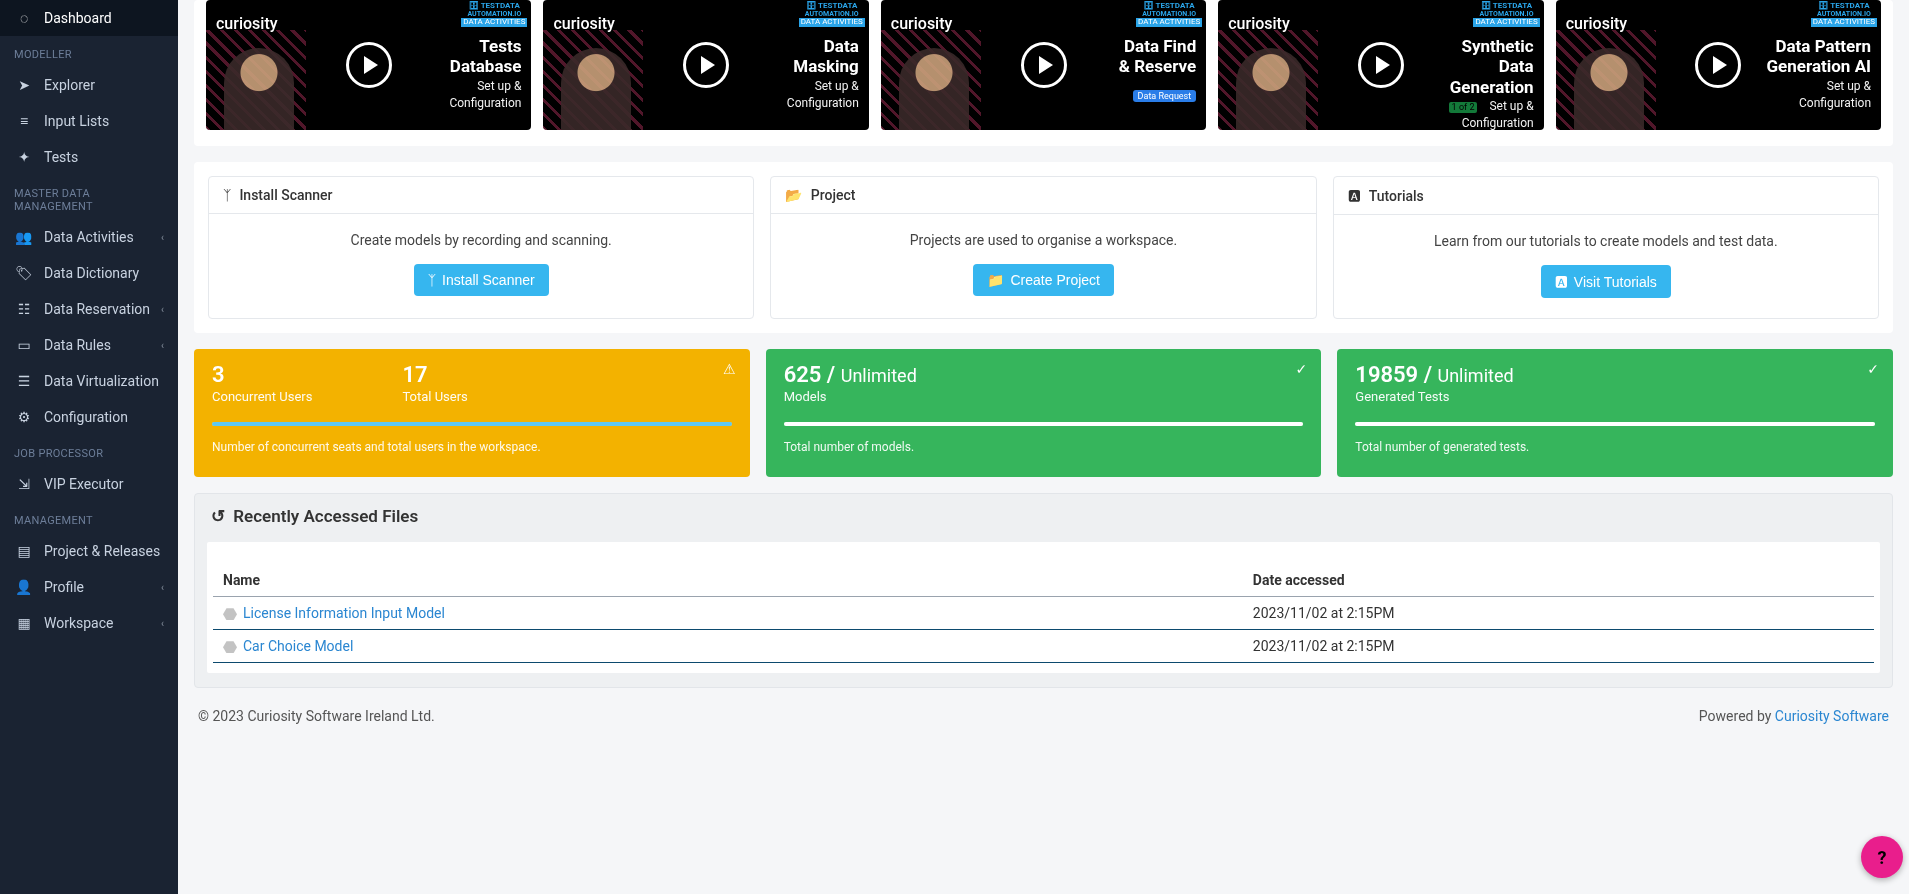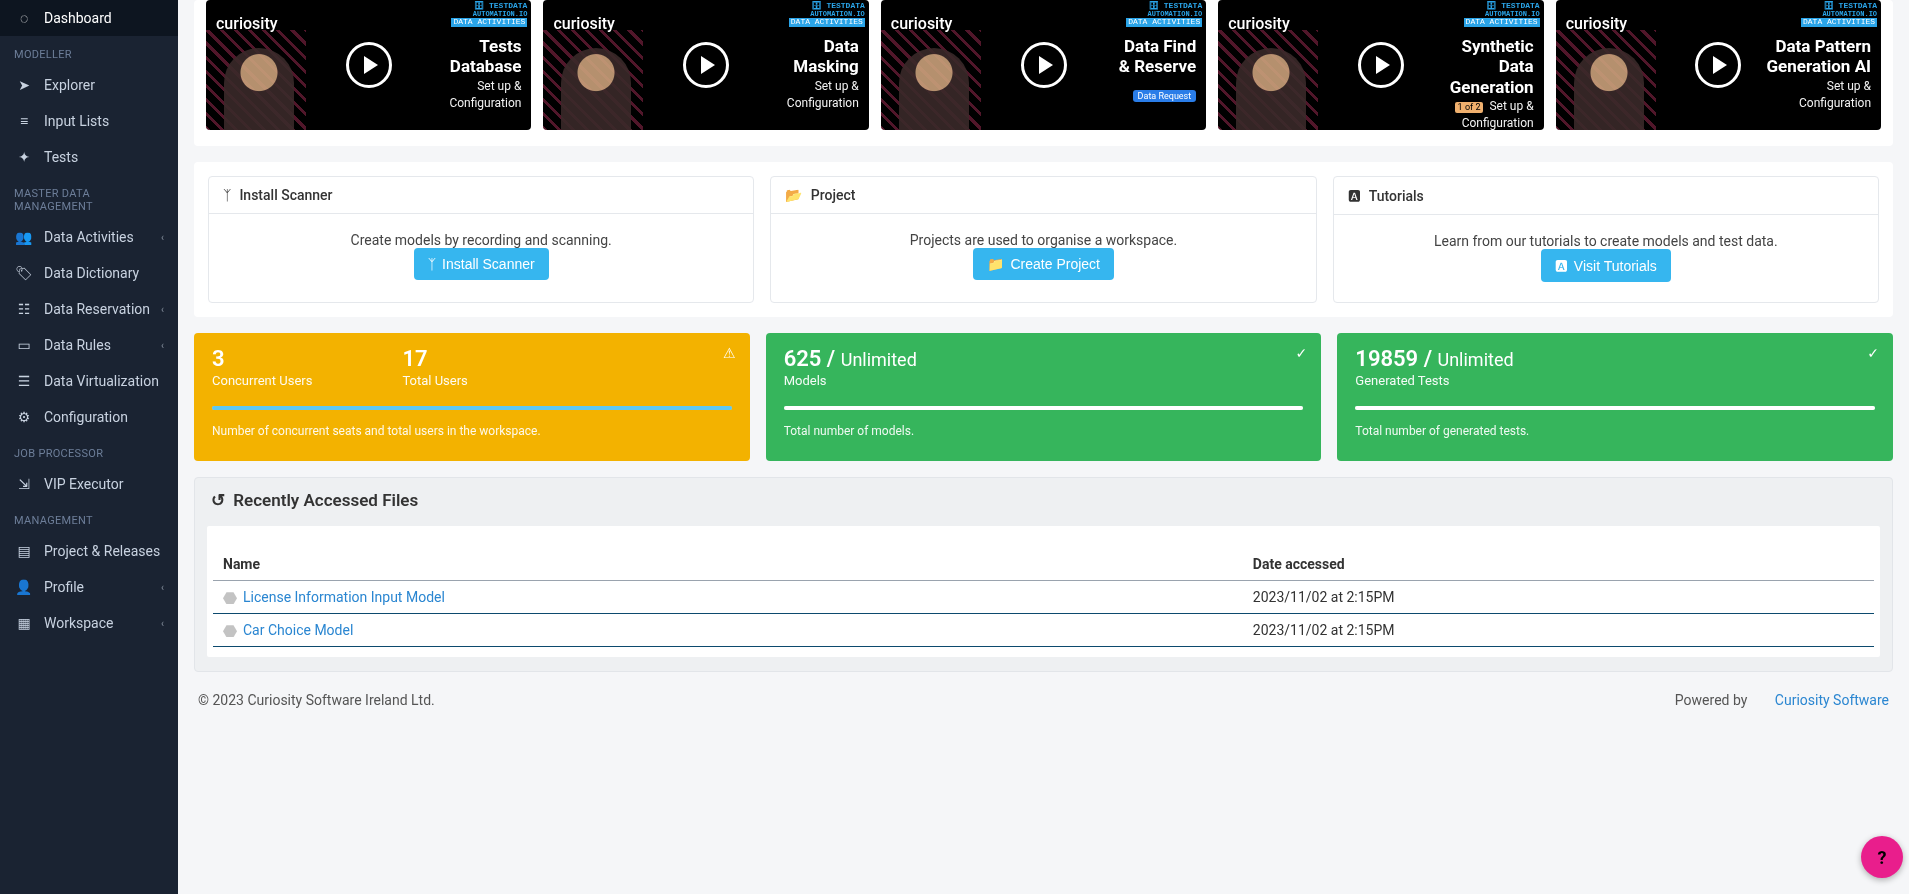--- a/index.html
+++ b/index.html
@@ -10,36 +10,36 @@
 .sidebar .nav-item.active { background: #0d1520; color: #fff; }
 .sidebar .nav-item .icon { width: 20px; margin-right: 10px; display: inline-flex; align-items: center; justify-content: center; font-size: 14px; }
 .sidebar .nav-item .chevron { margin-left: auto; font-size: 10px; opacity: 0.6; }
 .sidebar .section-title { padding: 12px 14px 6px; font-size: 11px; text-transform: uppercase; color: #6d7e99; letter-spacing: .3px; }
 .main { flex: 1; display: flex; flex-direction: column; min-width: 0; }
 .content { flex:1; padding: 0 16px 10px; }
 .videos-card { background: #fff; border-radius: 4px; padding: 0 12px 16px; margin-bottom: 16px; }
 .videos { display: flex; gap: 12px; overflow: hidden; }
 .video { flex: 1; min-width: 0; height: 130px; background: #000; border-radius: 4px; position: relative; color: #fff; overflow: hidden; cursor: pointer; }
 .video .brand { position: absolute; top: 14px; left: 10px; font-size: 16px; font-weight: 500; color: #fff; }
-.video .badge { position: absolute; top: 2px; right: 4px; font-size: 8px; text-align: right; line-height: 1.1; font-family: Liberation Mono, monospace; }
+.video .badge { position: absolute; top: 2px; right: 4px; font-size: 8px; text-align: center; line-height: 1.1; }
 .video .badge .t1 { color:#2aa4e8; font-weight:700;}
 .video .badge .t2 { color:#fff; background:#2aa4e8; padding:0 2px;}
 .video .play { position:absolute; top:50%; left:50%; transform:translate(-50%,-50%); width:46px; height:46px; border:3px solid #fff; border-radius:50%; display:flex; align-items:center; justify-content:center; }
 .video .play::after { content:""; border-left:14px solid #fff; border-top:9px solid transparent; border-bottom:9px solid transparent; margin-left:4px; }
 .video .title { position:absolute; right:10px; top:36px; text-align:right; font-size:14px; line-height:1.2; }
 .video .title b { font-size:17px; font-weight:700; display:block;}
 .video .sub { font-size:12px; opacity:.95;}
 .video .person { position:absolute; bottom:0; left:18px; width:70px; height:82px; background: radial-gradient(circle at 50% 30%, #c9a07a 0 18px, transparent 19px), linear-gradient(#3a2a2a,#3a2a2a); border-radius: 35px 35px 0 0; opacity:.9;}
 .video .diag { position:absolute; left:0; bottom:0; width:100px; height:100px; background: repeating-linear-gradient(45deg, rgba(232,64,120,.35) 0 3px, transparent 3px 10px); }
 .video .extra-badge { position:absolute; right:10px; top:90px; background:#2a7de8; color:#fff; font-size:9px; padding:1px 5px; border-radius:3px;}
 .action-row { background:#fff; border-radius:4px; padding:14px; display:flex; gap:16px; margin-bottom:16px;}
 .action-card { flex:1; border:1px solid #e5e8ec; border-radius:4px; overflow:hidden; }
 .action-card .hdr { padding:10px 14px; border-bottom:1px solid #e5e8ec; display:flex; align-items:center; gap:8px; font-weight:500; color:#333;}
 .action-card .body { padding:18px 14px 20px; text-align:center; color:#444;}
-.action-card .body p { font-size:14px;}
+.action-card .body p { margin-bottom:16px; font-size:14px;}
 .btn-primary { display:inline-flex; align-items:center; gap:6px; background:#36b6ef; color:#fff; border:none; padding:8px 14px; border-radius:4px; font-size:14px; cursor:pointer;}
 .stats-row { display:flex; gap:16px; margin-bottom:16px;}
 .stat { flex:1; border-radius:4px; padding:14px 18px 14px; color:#fff; position:relative; min-height:128px;}
 .stat.orange { background:#f3b200;}
 .stat.green { background:#36b55c;}
 .stat .corner { position:absolute; top:12px; right:14px;}
 .stat .big { font-size:22px; font-weight:600; line-height:1.1;}
 .stat .lbl { font-size:13px; opacity:.95; margin-top:2px;}
 .stat .two { display:flex; gap:90px;}
 .stat .bar { height:4px; background:rgba(255,255,255,.4); margin:18px 0 14px; border-radius:2px; position:relative; overflow:hidden;}
@@ -48,21 +48,21 @@
 .stat .foot { font-size:12px; opacity:.92;}
 .recent-card { background:#eef0f2; border:1px solid #e2e5e9; border-radius:4px; margin-bottom:10px;}
 .recent-card .hdr { padding:12px 16px; display:flex; align-items:center; gap:8px; font-size:17px; font-weight:600; color:#333;}
 .recent-inner { background:#fff; margin:4px 12px 14px; border-radius:2px; padding:10px 6px;}
 .tbl { width:100%; border-collapse:collapse;margin-top:12px;}
 .tbl th { text-align:left; font-weight:700; font-size:14px; padding:8px 10px; border-bottom:1px solid #9aa3ae;}
 .tbl td { padding:8px 10px; border-bottom:1px solid #0c4a6e; font-size:14px;}
 .tbl a { color:#2a86d1; text-decoration:none;}
 .hex { display:inline-block; width:14px; height:12px; background:#888; clip-path: polygon(25% 0,75% 0,100% 50%,75% 100%,25% 100%,0 50%); margin-right:6px; vertical-align:middle; opacity:.5;}
 .footer { display:flex; justify-content:space-between; padding:10px 4px 12px; color:#555; font-size:14px;}
-.footer a { color:#2a86d1; text-decoration:none;margin-left:24px;}
+.footer a { color:#2a86d1; text-decoration:none;}
 .help-fab { position:fixed; right:6px; bottom:16px; width:42px; height:42px; border-radius:50%; background:#e91e8c; color:#000; display:flex; align-items:center; justify-content:center; font-weight:700; font-size:18px; cursor:pointer; box-shadow:0 2px 6px rgba(0,0,0,.3);}
 </style>
 </head>
 <body>
 
 <div class="app">
   <aside class="sidebar">
     <div class="nav-item active">
       <span class="icon">◌</span>
       <span>Dashboard</span>
@@ -176,21 +176,21 @@
             <div class="video">
     <div class="diag"></div>
     <div class="person"></div>
     <div class="brand">curiosity</div>
     <div class="badge">
                 <div class="t1">🗄 TESTDATA</div>
                 <div class="t1" style="font-size:7px">AUTOMATION.IO</div>
                 <div class="t2">DATA ACTIVITIES</div>
               </div>
     <div class="play"></div>
-    <div class="title"><b>Synthetic</b><b>Data</b><b>Generation</b><span class="sub" style="background:#fdba74;color:#000;padding:0 3px;border-radius:2px;font-size:9px;display:inline-block;margin-right:6px">1 of 2</span><span class="sub">Set up &amp;</span><br><span class="sub">Configuration</span></div>
+    <div class="title"><b>Synthetic</b><b>Data</b><b>Generation</b><span class="sub" style="background:#15803d;color:#000;padding:0 3px;border-radius:2px;font-size:9px;display:inline-block;margin-right:12px">1 of 2</span><span class="sub">Set up &amp;</span><br><span class="sub">Configuration</span></div>
 
   </div>
             <div class="video">
     <div class="diag"></div>
     <div class="person"></div>
     <div class="brand">curiosity</div>
     <div class="badge">
                 <div class="t1">🗄 TESTDATA</div>
                 <div class="t1" style="font-size:7px">AUTOMATION.IO</div>
                 <div class="t2">DATA ACTIVITIES</div>

